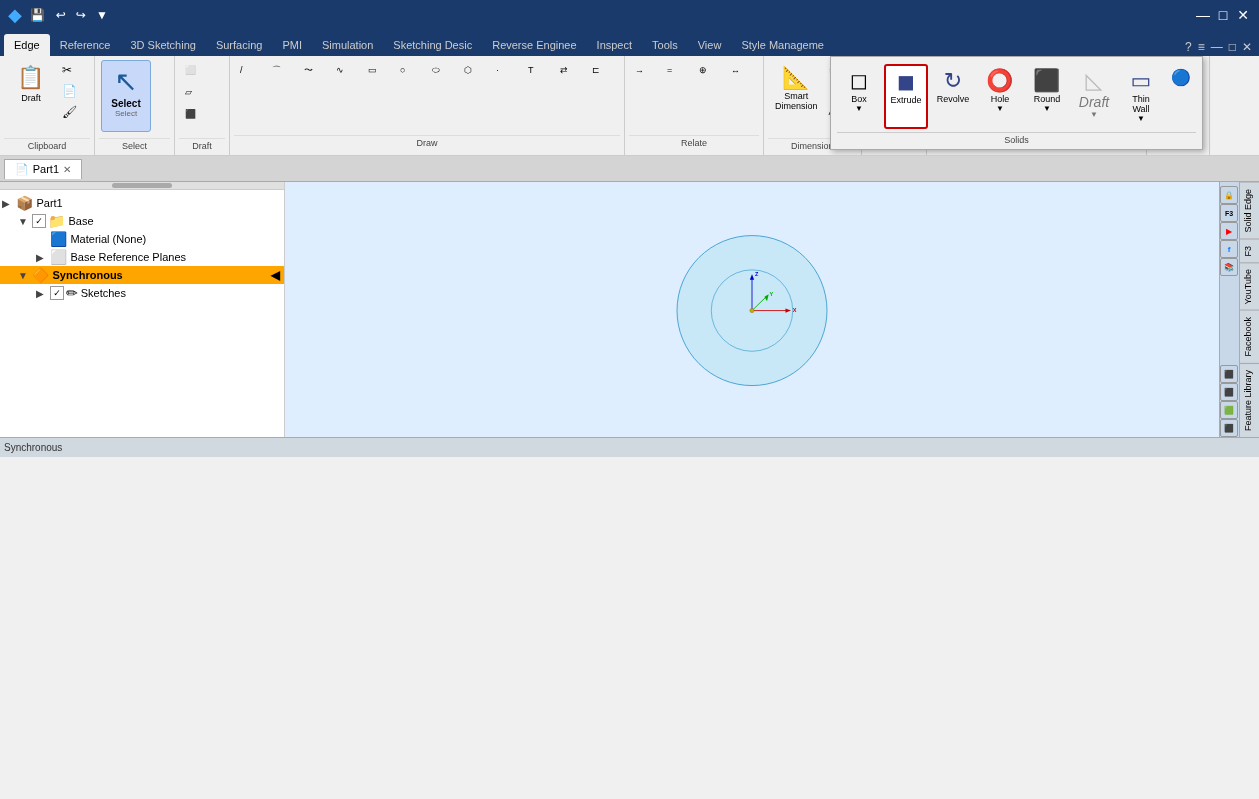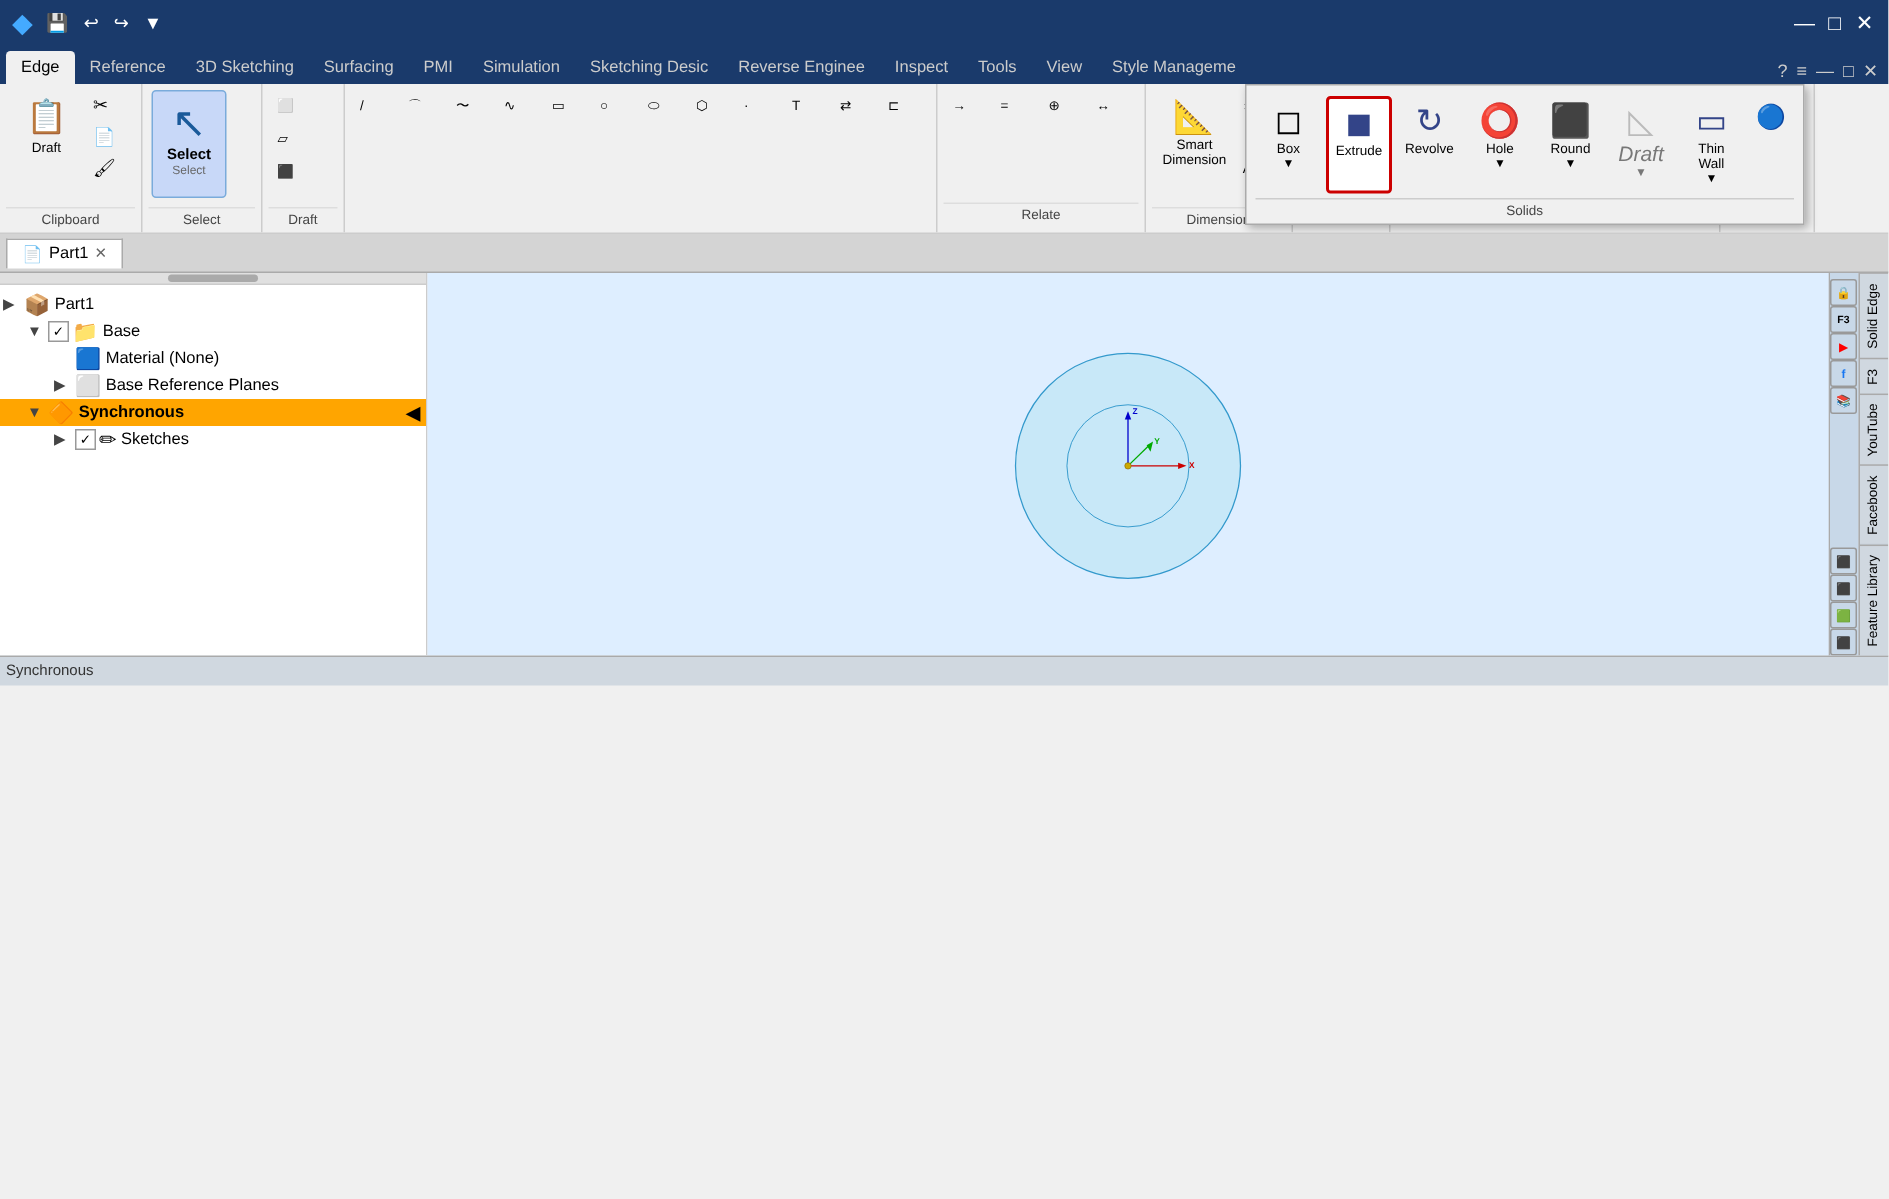--- a/index.html
+++ b/index.html
@@ -389,20 +389,21 @@
       <button class="ribbon-btn small">
           <span>T</span>
         </button>
       <button class="ribbon-btn small">
           <span>⇄</span>
         </button>
       <button class="ribbon-btn small">
           <span>⊏</span>
         </button>
     </div>
+    <div class="ribbon-group-label">Draw</div>
   </div>
 
   <div class="ribbon-group" style="min-width:90px;">
     <div class="ribbon-group-content" style="flex-wrap:wrap; max-height:75px;">
       <button class="ribbon-btn small">
           <span>→</span>
         </button>
       <button class="ribbon-btn small">
           <span>=</span>
         </button>

